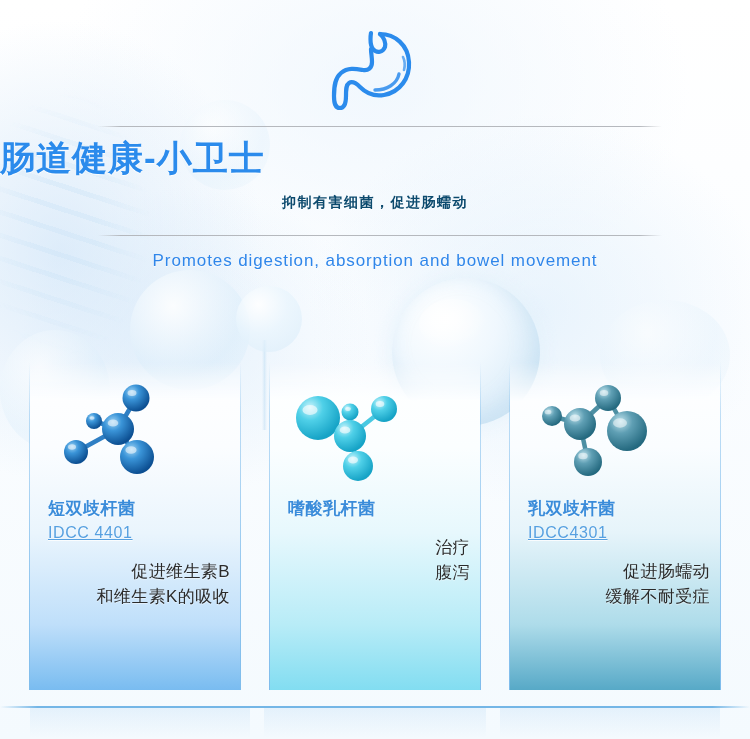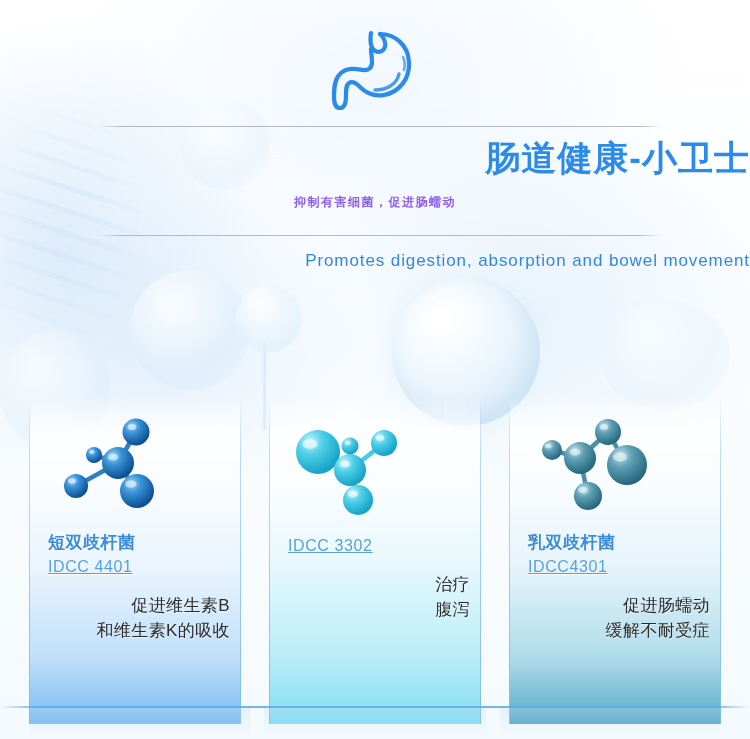--- a/index.html
+++ b/index.html
@@ -84,43 +84,43 @@
 
   .rule {
     position:absolute; left:98px; width:564px; height:1px;
     background:linear-gradient(90deg, rgba(190,193,198,0) 0%, rgba(178,181,186,0.95) 4%, rgba(178,181,186,0.95) 96%, rgba(190,193,198,0) 100%);
   }
   .rule.top    { top:126px; }
   .rule.bottom { top:235px; }
 
   .title {
     position:absolute; left:0; top:135px; width:750px;
-    text-align:right;
+    text-align:left;
     font-size:35px; font-weight:bold; letter-spacing:1px;
     color:#2b8bec;
     text-shadow:0 1px 1px rgba(255,255,255,0.9);
   }
   .subtitle {
     position:absolute; left:0; top:194px; width:750px;
     text-align:center;
-    font-size:12px; font-weight:bold; letter-spacing:1.5px;
-    color:#8b5cf6;
+    font-size:14px; font-weight:bold; letter-spacing:1.5px;
+    color:#0c4a6e;
     text-shadow:0 1px 1px rgba(255,255,255,0.9);
   }
   .tagline {
     position:absolute; left:0; top:251px; width:750px;
-    text-align:right;
+    text-align:center;
     font-size:17px; letter-spacing:0.9px;
     color:#2f86ea;
     text-shadow:0 1px 1px rgba(255,255,255,0.85);
   }
 
   
   .panels {
-    position:absolute; left:30px; top:396px;
+    position:absolute; left:30px; top:362px;
     width:690px; height:328px;
     display:flex; gap:30px;
   }
 
   .panel {
     position:relative;
     flex:1 1 0;
     padding:0;
     overflow:visible;
   }
@@ -306,21 +306,21 @@
         <g fill="#ffffff" opacity="0.6">
           <ellipse cx="22" cy="36" rx="7.5" ry="5"></ellipse>
           <ellipse cx="60" cy="35" rx="2.8" ry="1.9"></ellipse>
           <ellipse cx="92" cy="30" rx="4.3" ry="2.9"></ellipse>
           <ellipse cx="57" cy="56" rx="5.3" ry="3.6"></ellipse>
           <ellipse cx="65" cy="86" rx="5" ry="3.4"></ellipse>
         </g>
       </svg>
 
       <div class="ptext">
-        <div class="pcode">IDCC 3302</div>
+        <div class="pname">嗜酸乳杆菌</div>
         <div class="pdesc">治疗
 腹泻</div>
       </div>
     </div>
 
     <div class="panel p3">
       <div class="panel-bg"></div>
       <div class="edge l"></div>
       <div class="edge r"></div>
 

